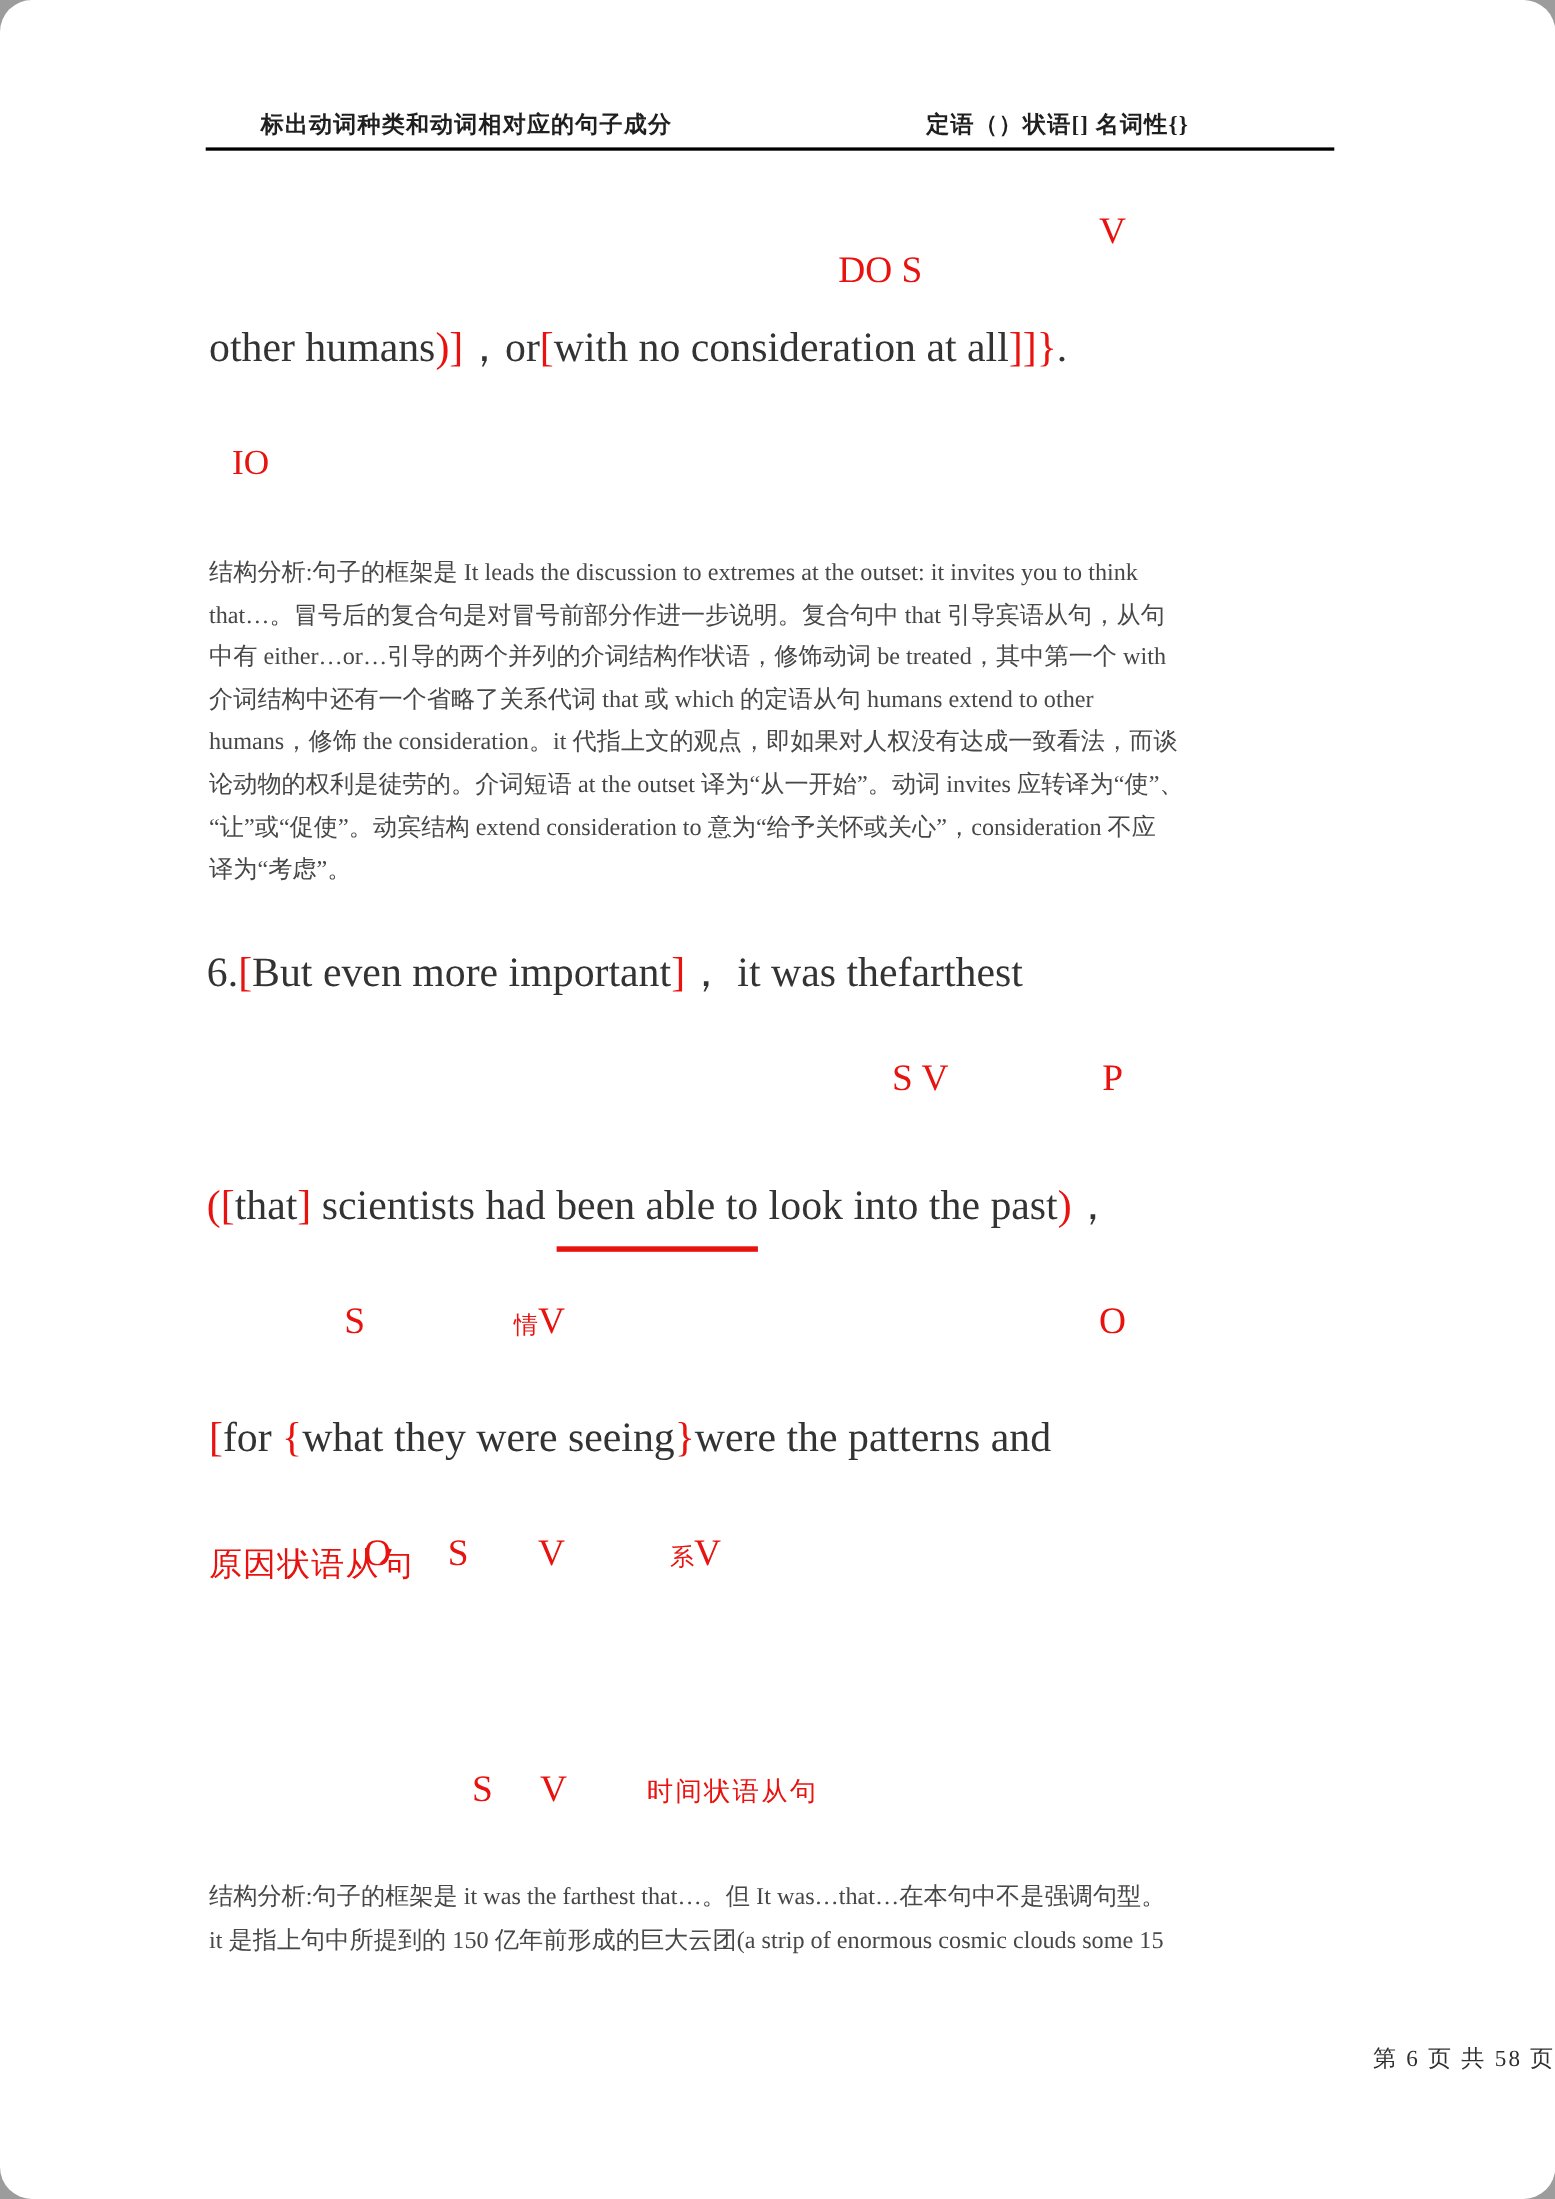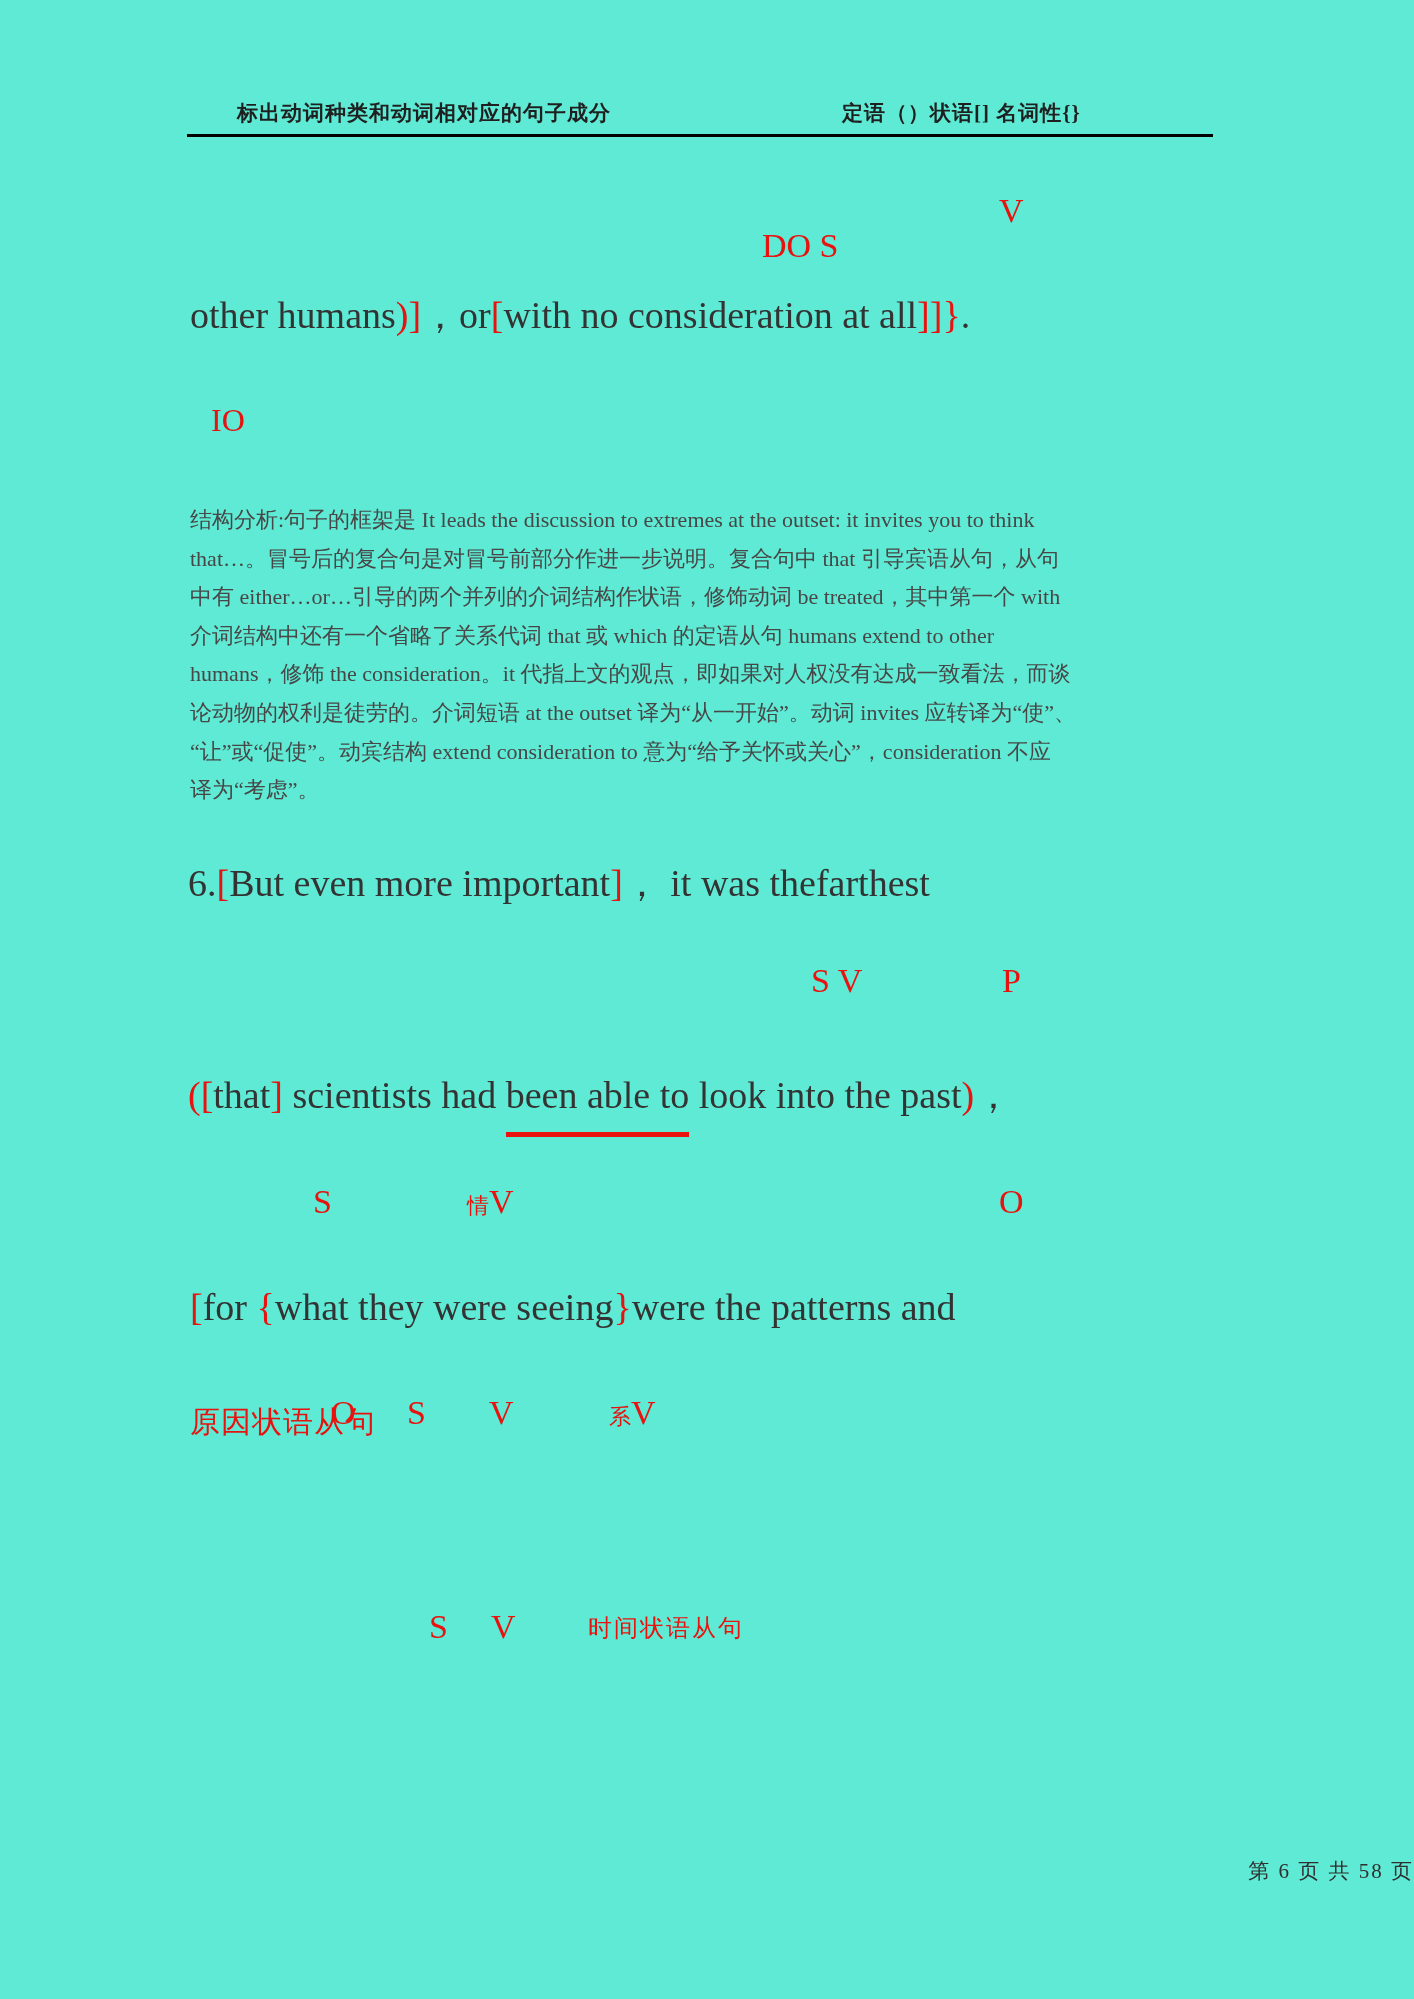--- a/index.html
+++ b/index.html
@@ -1,22 +1,23 @@
 <!DOCTYPE html>
 <html><head>
 <meta charset="utf-8">
 <style>
   html,body{margin:0;padding:0;background:#9c9c9c;}
   .page{
     position:relative;
     width:1414px;height:1999px;
     margin:0 auto;
-    background:#5eead4;
+    background:#ffffff;
     font-family:"Liberation Serif","DejaVu Serif",serif;
     overflow:hidden;
+    border-radius:29px;
   }
   .abs{position:absolute;white-space:pre;}
   .hdr{font-size:21px;font-weight:bold;color:#1f1f1f;letter-spacing:1px;}
   .rule{position:absolute;background:#000;}
   .ann{font-size:34px;color:#e8120f;}
   .ann-sm{font-size:22px;color:#e8120f;}
   .ann-cjk{font-size:30px;color:#e8120f;letter-spacing:1px;}
   .ann-cjk2{font-size:24px;color:#e8120f;letter-spacing:2px;}
   .bold-line{font-size:38px;font-weight:normal;color:#333;}
   .para{font-size:22px;color:#474747;}
@@ -62,16 +63,17 @@
   <div class="abs ann" style="left:331px;top:1394px;">O</div>
   <div class="abs ann" style="left:407px;top:1394px;">S</div>
   <div class="abs ann" style="left:489px;top:1394px;">V</div>
   <div class="abs ann" style="left:609px;top:1394px;"><span class="ann-sm">系</span><span>V</span></div>
 
 
   <div class="abs ann" style="left:429px;top:1608px;">S</div>
   <div class="abs ann" style="left:491px;top:1608px;">V</div>
   <div class="abs ann-cjk2" style="left:588px;top:1612px;">时间状语从句</div>
 
+  <div class="abs para para2" style="left:190px;top:1704px;width:1060px;"><div class="tline">结构分析:句子的框架是 it was the farthest that…。但 It was…that…在本句中不是强调句型。</div><div class="tline">it 是指上句中所提到的 150 亿年前形成的巨大云团(a strip of enormous cosmic clouds some 15</div></div>
 
   <div class="abs footer" style="top:1857px;">第 6 页 共 58 页</div>
 
 </div>
 
 </body></html>

